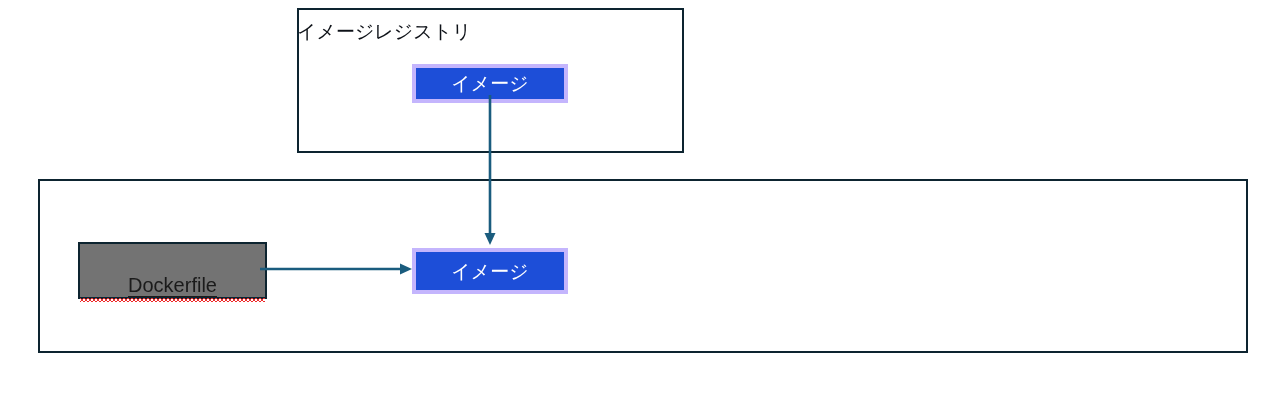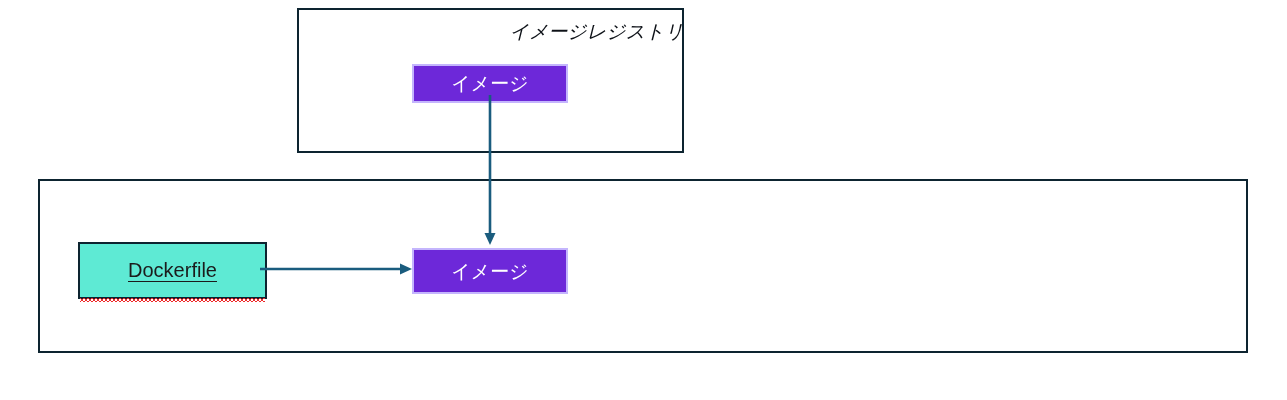--- a/index.html
+++ b/index.html
@@ -22,56 +22,55 @@
     background: #ffffff;
     border: 2px solid #0d2430;
     box-sizing: border-box;
   }
   #registry-box { left: 297px; top: 8px;   width: 387px; height: 145px; }
   #server-box   { left: 38px;  top: 179px; width: 1210px; height: 174px; }
 
   
   .container-title {
     position: absolute;
-    text-align: right;
+    text-align: left;
     color: #0d1117;
     font-size: 19px;
     line-height: 1;
     white-space: nowrap;
-    font-style: italic;
   }
   #registry-title { left: 297px; top: 22px;  width: 387px; }
   #server-title   { left: 38px;  top: 188px; width: 1210px; }
 
   
   .image-node {
     position: absolute;
-    background: #6d28d9;
-    border: 2px solid #c4b5fd;
+    background: #1d4ed8;
+    border: 4px solid #c4b5fd;
     box-sizing: border-box;
     display: flex;
     align-items: center;
     justify-content: center;
     color: #ffffff;
     font-size: 19px;
     line-height: 1;
     white-space: nowrap;
   }
   #registry-image-node { left: 412px; top: 64px;  width: 156px; height: 39px; }
   #server-image-node   { left: 412px; top: 248px; width: 156px; height: 46px; }
 
   
   #dockerfile-node {
     position: absolute;
     left: 78px; top: 242px; width: 189px; height: 57px;
-    background: #5eead4;
+    background: #737373;
     border: 2px solid #0d2430;
     box-sizing: border-box;
     display: flex;
-    align-items: center;
+    align-items: flex-end;
     justify-content: center;
   }
   #dockerfile-label {
     position: relative;
     color: #1b1b1b;
     font-size: 20px;
     line-height: 1;
     white-space: nowrap;
     border-bottom: 1px solid #1b1b1b;
     padding-bottom: 1px;

